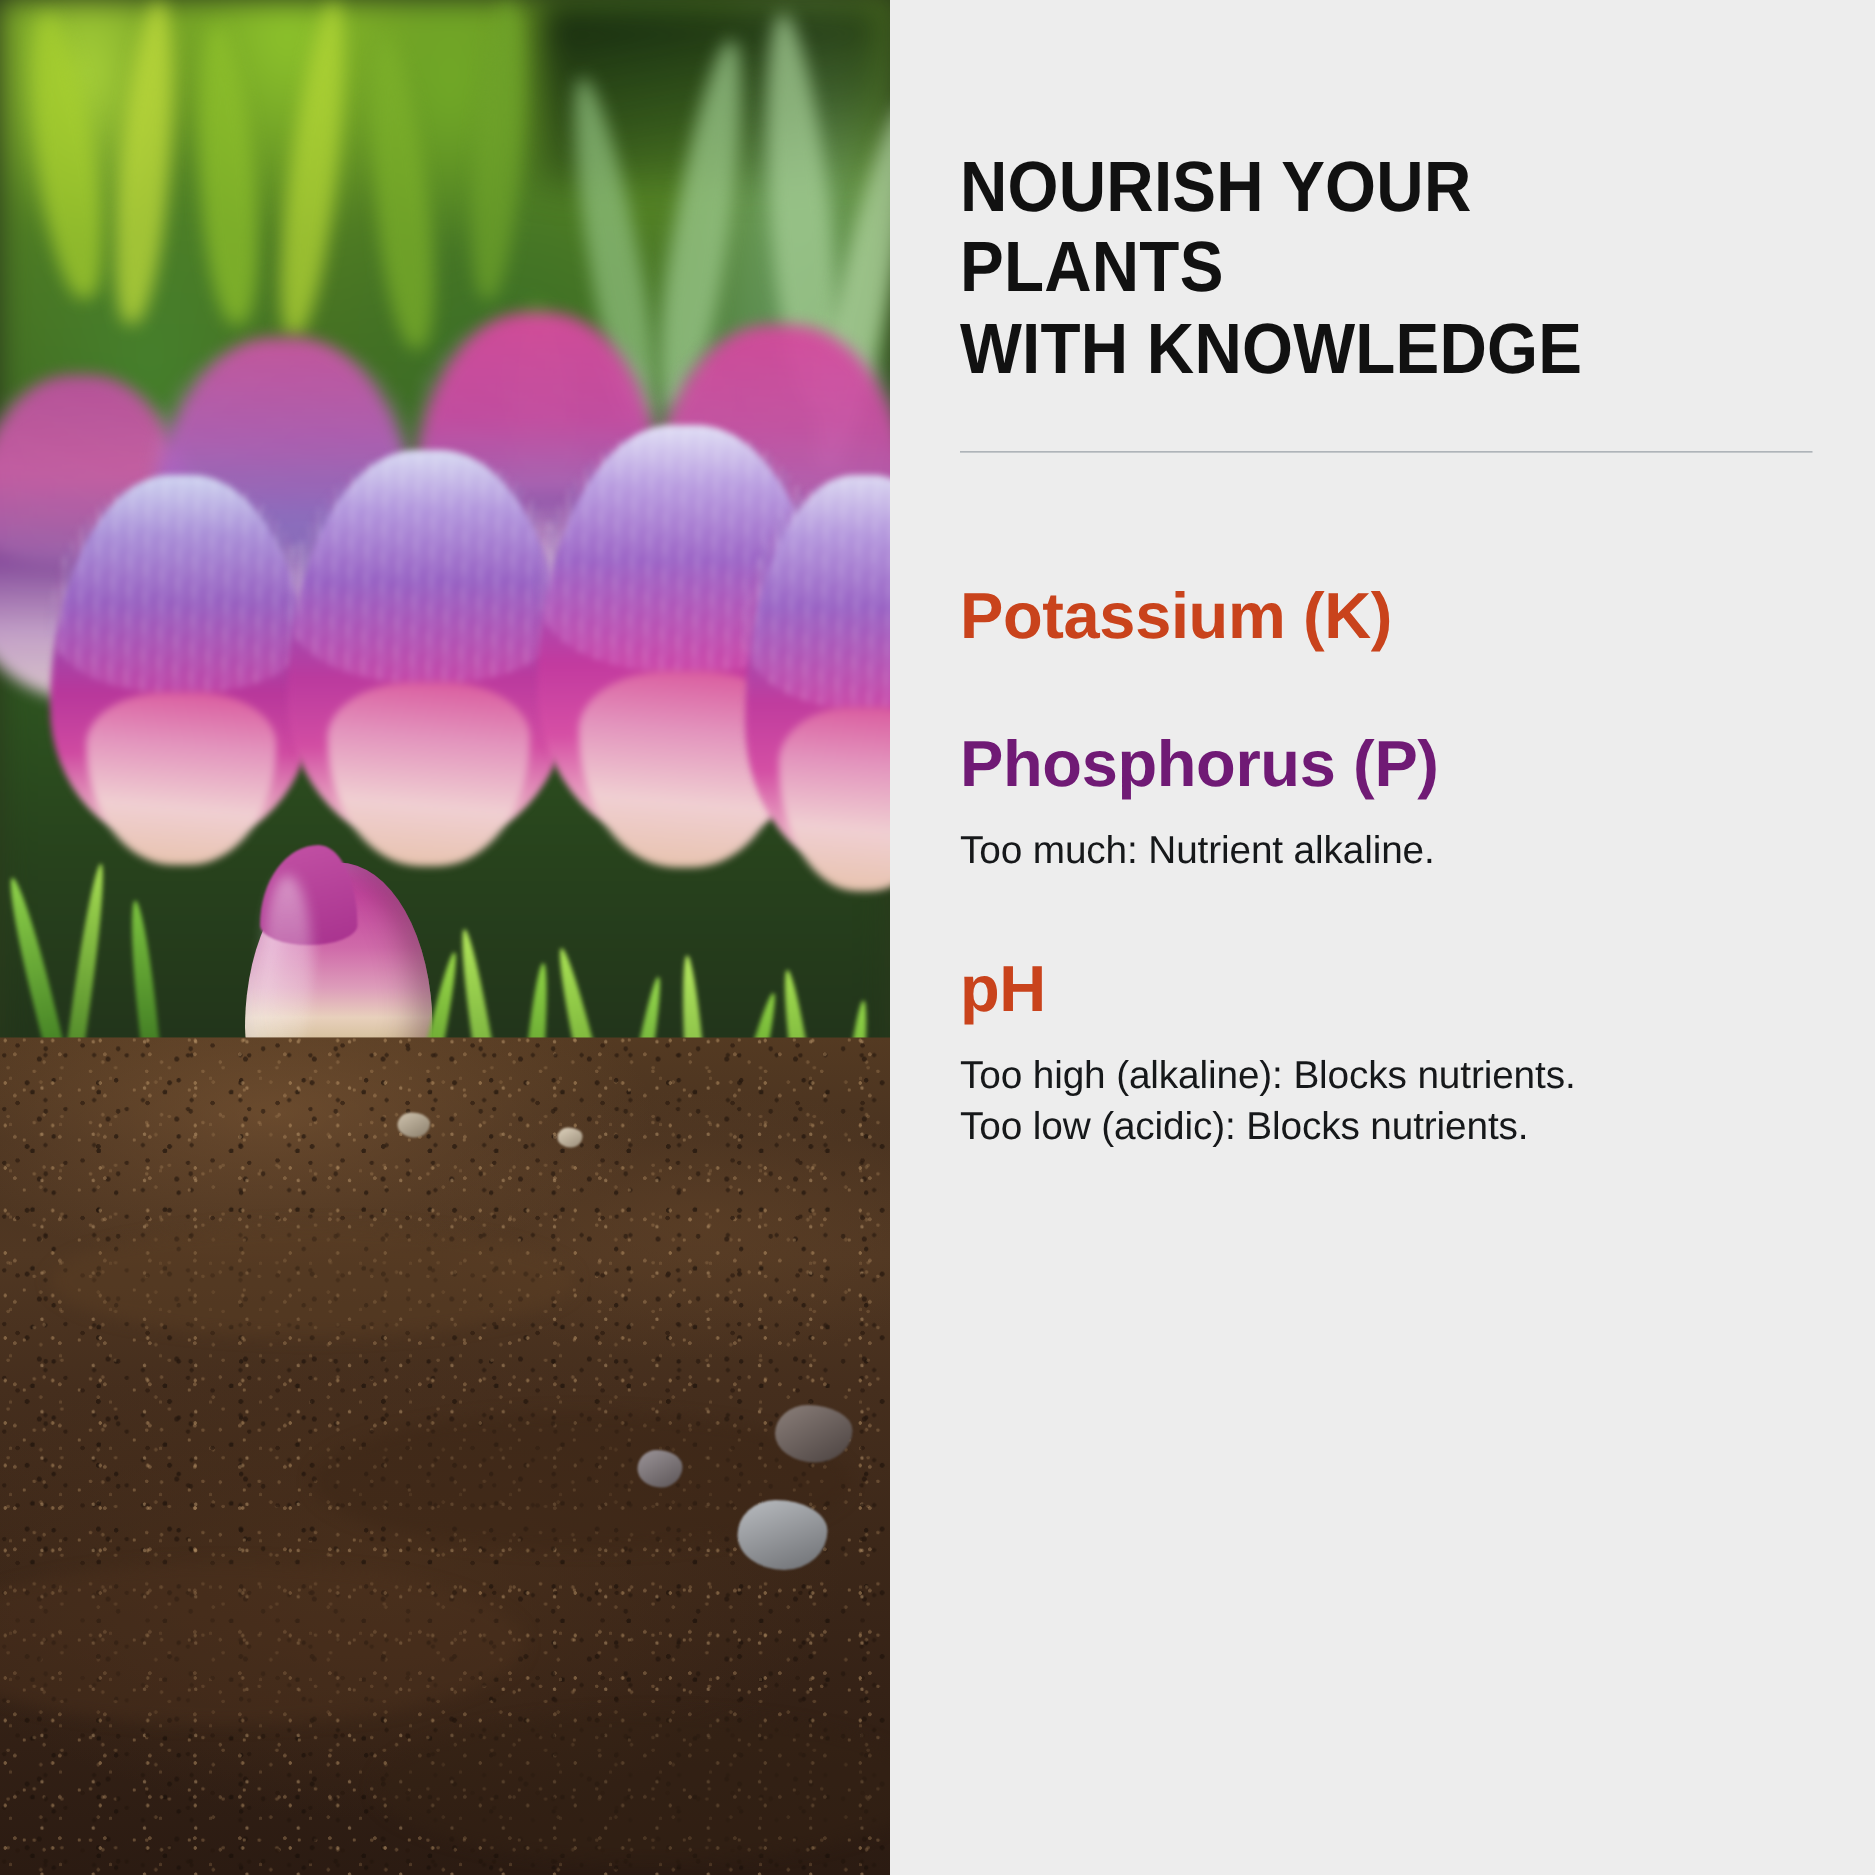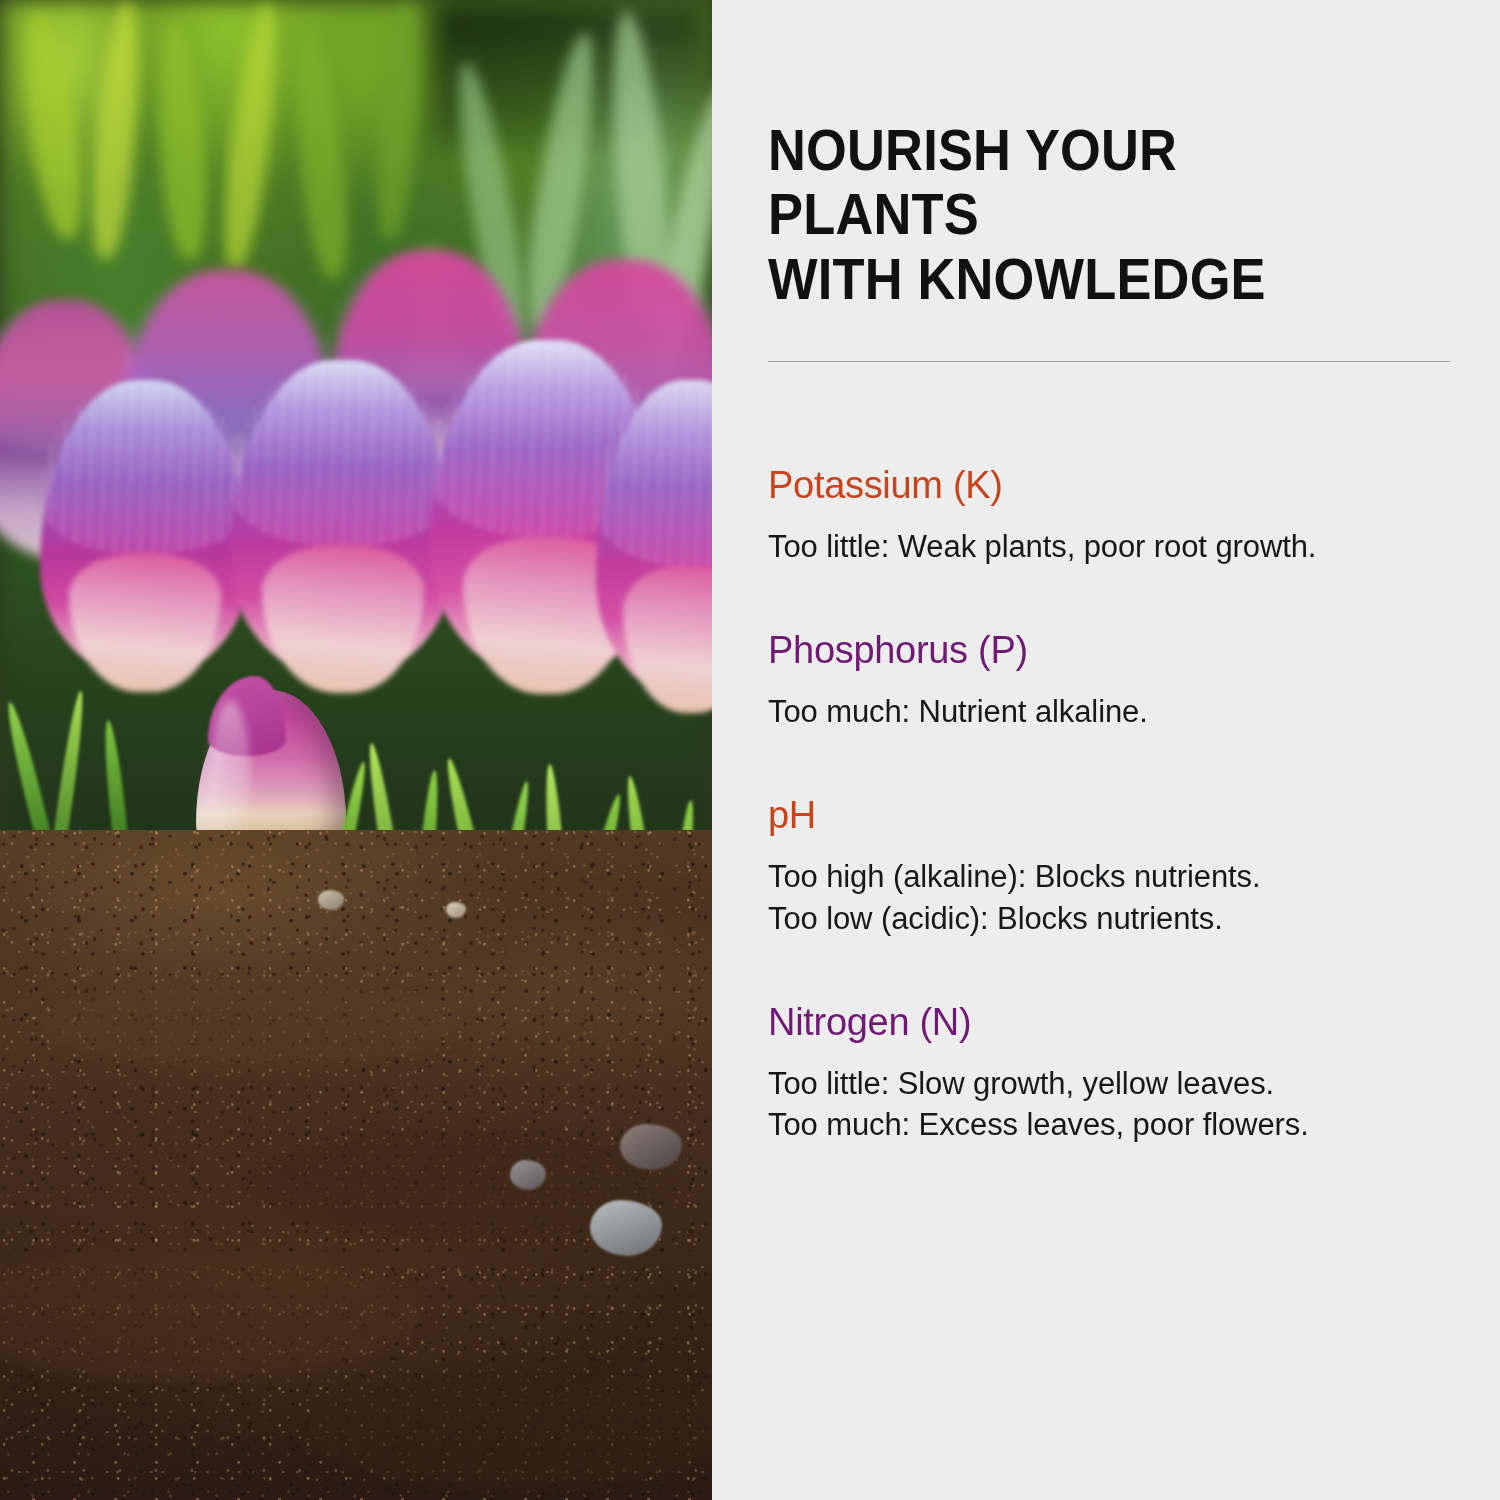--- a/index.html
+++ b/index.html
@@ -209,22 +209,22 @@
     margin-top:50px;
     width:682px;
     height:1px;
     background:#9aa1a8;
   }
   .sections { margin-top:104px; }
   .section { margin-bottom:64px; }
   .section:last-child { margin-bottom:0; }
   .sec-title {
     font-family:"Liberation Sans", sans-serif;
-    font-weight:normal;
-    font-size:38px;
+    font-weight:bold;
+    font-size:52px;
     line-height:1.05;
     letter-spacing:-.3px;
     margin-bottom:20px;
     margin-top:44px;
   }
   .sec-title.accent-orange { color:#c9431c; }
   .sec-title.accent-blue   { color:#701a75; }
   .sec-line {
     font-family:"Liberation Sans", sans-serif;
     font-size:31px;
@@ -325,35 +325,29 @@
 
     <h1 class="headline">NOURISH YOUR PLANTS
 WITH KNOWLEDGE</h1>
 
     <div class="divider"></div>
 
     <div class="sections">
 
       <div class="section">
         <div class="sec-title accent-orange">Potassium (K)</div>
-        <div class="sec-line">Too little: Weak plants, poor root growth.</div>
       </div>
 
       <div class="section">
         <div class="sec-title accent-blue">Phosphorus (P)</div>
         <div class="sec-line">Too much: Nutrient alkaline.</div>
       </div>
 
       <div class="section">
         <div class="sec-title accent-orange">pH</div>
         <div class="sec-line">Too high (alkaline): Blocks nutrients.</div>
         <div class="sec-line">Too low (acidic): Blocks nutrients.</div>
       </div>
 
-      <div class="section">
-        <div class="sec-title accent-blue">Nitrogen (N)</div>
-        <div class="sec-line">Too little: Slow growth, yellow leaves.</div>
-        <div class="sec-line">Too much: Excess leaves, poor flowers.</div>
-      </div>
 
     </div>
   </div>
 </div>
 
 </body></html>

